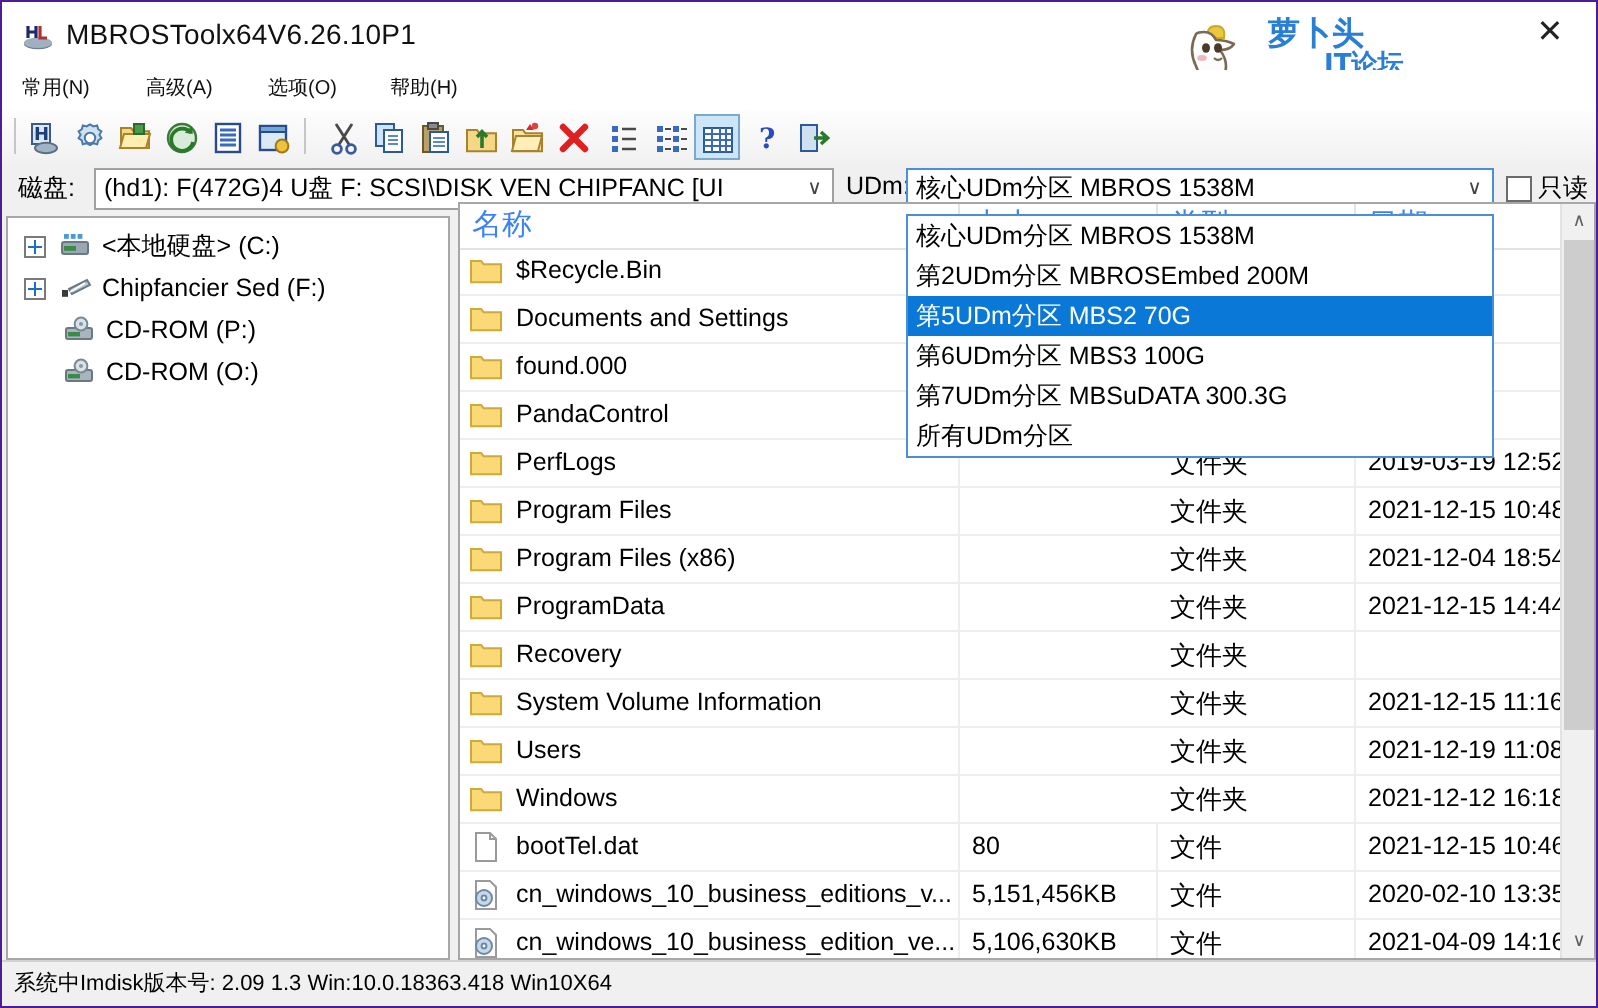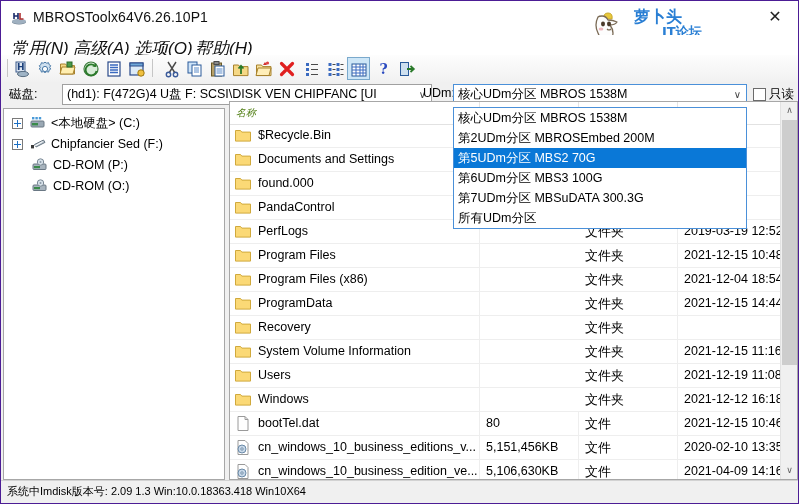--- a/index.html
+++ b/index.html
@@ -19,21 +19,21 @@
               letter-spacing:.1px;white-space:nowrap;}
   .close-btn{position:absolute;right:12px;top:6px;width:22px;height:20px;
              text-align:center;line-height:20px;font-size:16px;color:#222;cursor:pointer;}
 
   
   .logo{position:absolute;right:42px;top:2px;width:180px;height:48px;}
   .logo svg{display:block;}
 
   
   .menubar{position:absolute;left:0;top:34px;width:797px;height:20px;background:#ffffff;}
-  .menu-item{position:absolute;top:2px;font-size:17px;color:#111;white-space:nowrap;cursor:default;padding:0 2px;font-style:italic;}
+  .menu-item{position:absolute;top:2px;font-size:10px;color:#111;white-space:nowrap;cursor:default;padding:0 2px;}
 
   
   .toolbar{position:absolute;left:0;top:54px;width:797px;height:27px;
            background:linear-gradient(#fdfdfd,#f1f1f1);
            border-bottom:1px solid #c8c8c8;}
   .tb-btn{position:absolute;top:2px;width:23px;height:23px;cursor:pointer;}
   .tb-btn.sel{background:#cde6f7;border:1px solid #7aa9cc;box-sizing:border-box;}
   .tb-sep{position:absolute;top:4px;width:1px;height:18px;background:#c6c6c6;}
   .tb-btn svg{display:block;margin:3px auto 0;}
 
@@ -59,23 +59,23 @@
   .tree-row .ti{position:absolute;left:26px;top:3px;width:16px;height:15px;}
   .tree-row .tx{position:absolute;left:47px;top:0;}
   .tree-row.noexp .ti{left:28px;}
   .tree-row.noexp .tx{left:49px;}
 
   
   .filelist{position:absolute;left:228px;top:100px;width:569px;height:379px;background:#fff;
             border:1px solid #a7a7a7;box-sizing:border-box;overflow:hidden;}
   .fl-head{position:absolute;left:0;top:0;width:100%;height:22px;background:#fff;
            border-bottom:1px solid #e2e2e2;}
-  .fl-head .hc{position:absolute;top:0;height:22px;line-height:22px;font-size:10px;
-               padding-left:6px;box-sizing:border-box;color:#4d7c0f;white-space:nowrap;
-               border-right:1px solid #e4e4e4;cursor:pointer;font-style:italic;}
+  .fl-head .hc{position:absolute;top:0;height:22px;line-height:22px;font-size:15px;
+               padding-left:6px;box-sizing:border-box;color:#3b82f6;white-space:nowrap;
+               border-right:1px solid #e4e4e4;cursor:pointer;}
   .rows{position:absolute;left:0;top:22px;width:100%;}
   .frow{position:relative;height:23px;line-height:23px;border-bottom:1px solid #eeeeee;cursor:default;}
   .frow .cn{position:absolute;left:0;top:0;width:250px;padding-left:28px;box-sizing:border-box;
             font-size:12.5px;white-space:nowrap;overflow:hidden;text-overflow:ellipsis;
             border-right:1px solid #eeeeee;}
   .frow .cs{position:absolute;left:250px;top:0;width:99px;padding-left:6px;box-sizing:border-box;
             font-size:12.5px;white-space:nowrap;border-right:1px solid #eeeeee;}
   .frow .ct{position:absolute;left:349px;top:0;width:99px;padding-left:6px;box-sizing:border-box;
             font-size:13px;white-space:nowrap;border-right:1px solid #eeeeee;}
   .frow .cd{position:absolute;left:448px;top:0;width:120px;padding-left:6px;box-sizing:border-box;
@@ -284,21 +284,21 @@
     <div class="tb-btn" style="left:394px">
       <svg width="18" height="18" viewBox="0 0 18 18">
         <rect x="2.5" y="2.5" width="8" height="13" fill="#cfe0ef" stroke="#2a5a9a"></rect>
         <path d="M9 9 h6 M12.5 6 L15.8 9 L12.5 12" stroke="#2a7a2a" stroke-width="1.8" fill="none"></path>
       </svg>
     </div>
   </div>
 
   <div class="diskbar">
     <span class="lbl" style="left:8px;top:4px;">磁盘:</span>
-    <div class="combo" style="left:46px;top:2px;width:370px;margin-left:15px;">
+    <div class="combo" style="left:46px;top:2px;width:370px;">
       <span>(hd1): F(472G)4 U盘  F: SCSI\DISK  VEN CHIPFANC [UI</span>
       <span class="arrow">∨</span>
     </div>
 
     <span class="lbl" style="left:422px;top:4px;">UDm:</span>
     <div class="combo focus" style="left:452px;top:2px;width:294px;">
       <span>核心UDm分区 MBROS 1538M</span>
       <span class="arrow">∨</span>
     </div>
 

